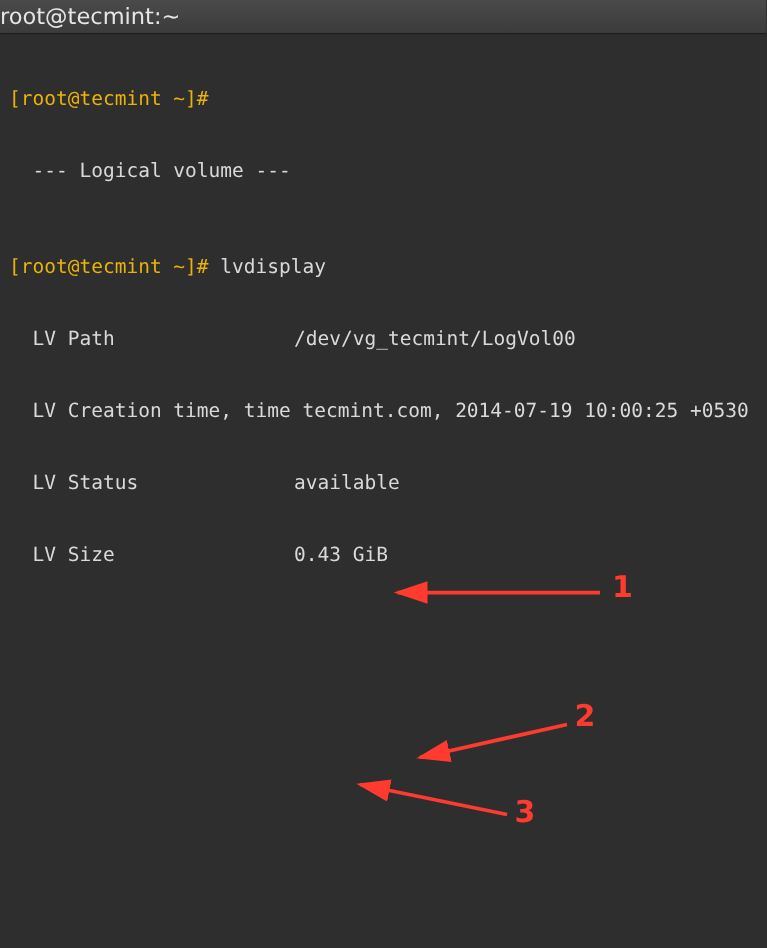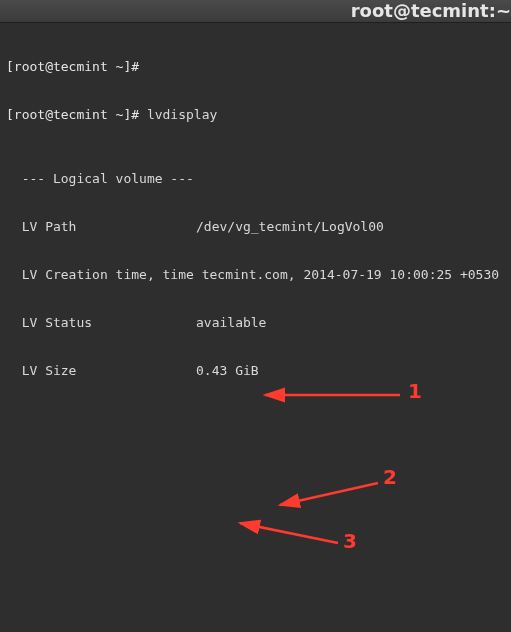--- a/index.html
+++ b/index.html
@@ -10,25 +10,25 @@
     height: 632px;
     overflow: hidden;
     font-family: "DejaVu Sans Mono", "Liberation Mono", Consolas, monospace;
     font-size: 13px;
     color: #d9d9d9;
   }
   .titlebar {
     background: linear-gradient(#4a4a4a, #3b3b3b);
     height: 22px;
     line-height: 22px;
-    text-align: right;
+    text-align: left;
     color: #e6e6e6;
     font-family: "DejaVu Sans", Arial, sans-serif;
-    font-weight: bold;
-    font-size: 18px;
+    font-weight: normal;
+    font-size: 15px;
     border-bottom: 1px solid #1e1e1e;
     position: relative;
   }
   .term {
     background: #2e2e2e;
     padding: 4px 6px 6px 6px;
     white-space: pre;
     line-height: 16px;
     position: relative;
   }
@@ -40,21 +40,21 @@
   .label {
     display: inline-block;
     width: 190px;
     white-space: pre;
   }
   .val {
     display: inline;
     white-space: pre;
     text-align: center;
   }
-  .prompt { color: #e5e5e5; }
+  .prompt { color: #eab308; }
   .cmd { color: #d9d9d9; }
   .hdr {
     color: #d9d9d9;
   }
 
   
   .anno {
     position: absolute;
     left: 0;
     top: 0;
@@ -76,23 +76,23 @@
 </style>
 </head>
 <body>
 
 <div class="titlebar">
   <span>root@tecmint:~</span>
 </div>
 
 <div class="term">
   <span class="row"><span class="prompt">[root@tecmint ~]#</span></span>
+  <span class="row hdr">  --- Logical volume ---</span>
+
   <span class="row"><span class="prompt">[root@tecmint ~]# </span><span class="cmd">lvdisplay</span></span>
-
-  <span class="row hdr">  --- Logical volume ---</span>
   <span class="row"><span class="label">  LV Path</span><span class="val">/dev/vg_tecmint/LogVol00</span></span>
   <span class="row"><span>  LV Creation time, time </span><span class="val">tecmint.com, 2014-07-19 10:00:25 +0530</span></span>
   <span class="row"><span class="label">  LV Status</span><span class="val">available</span></span>
   <span class="row"><span class="label">  LV Size</span><span class="val">0.43 GiB</span></span>
   
   
   
   
   
   

